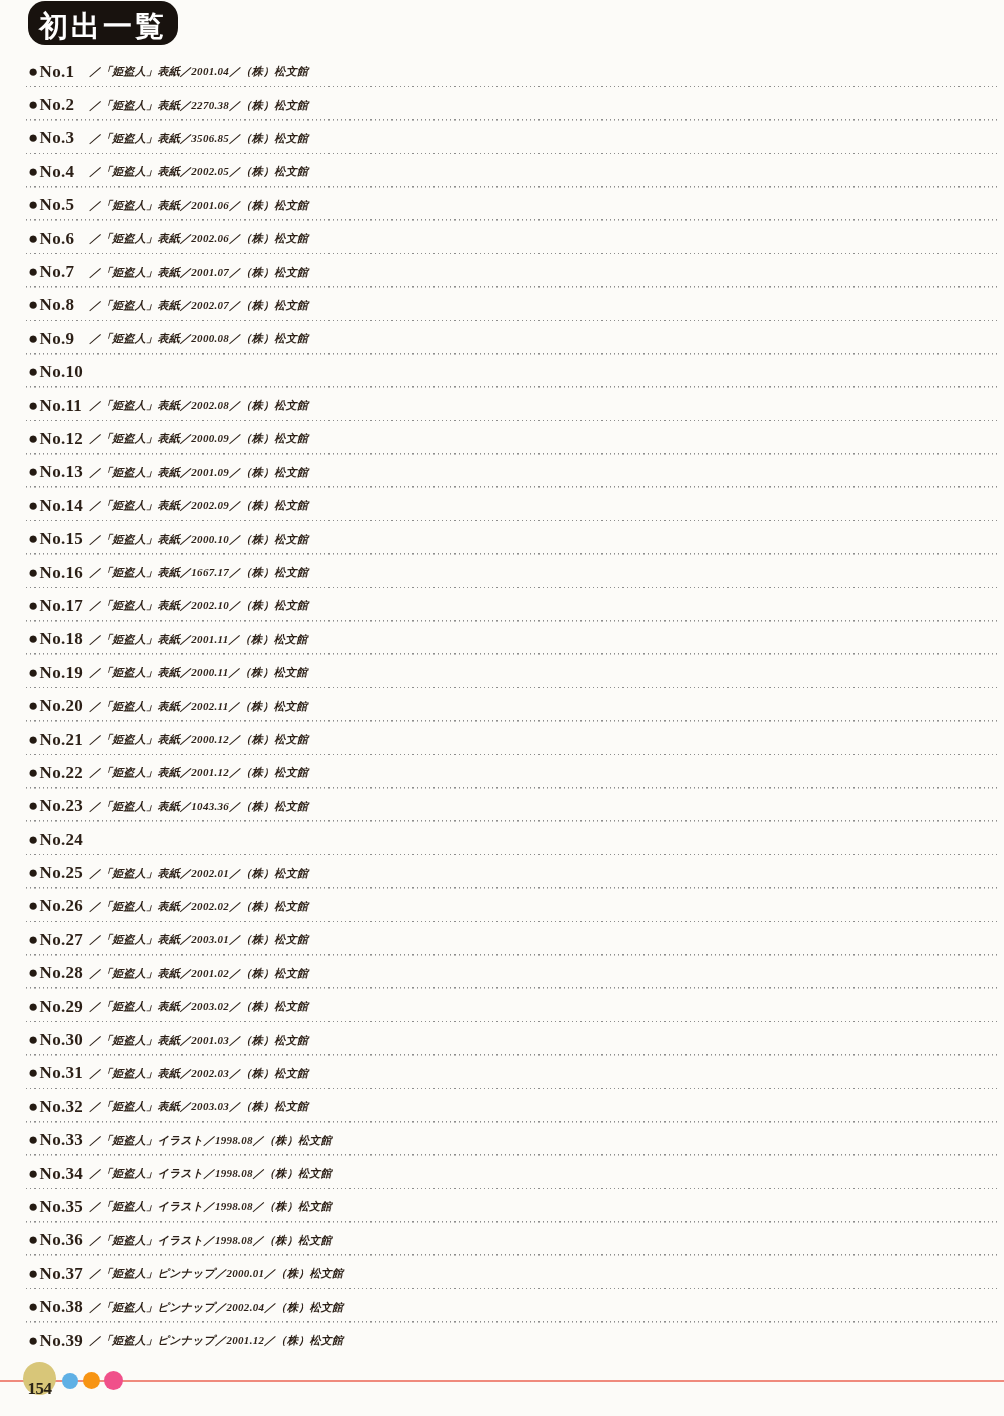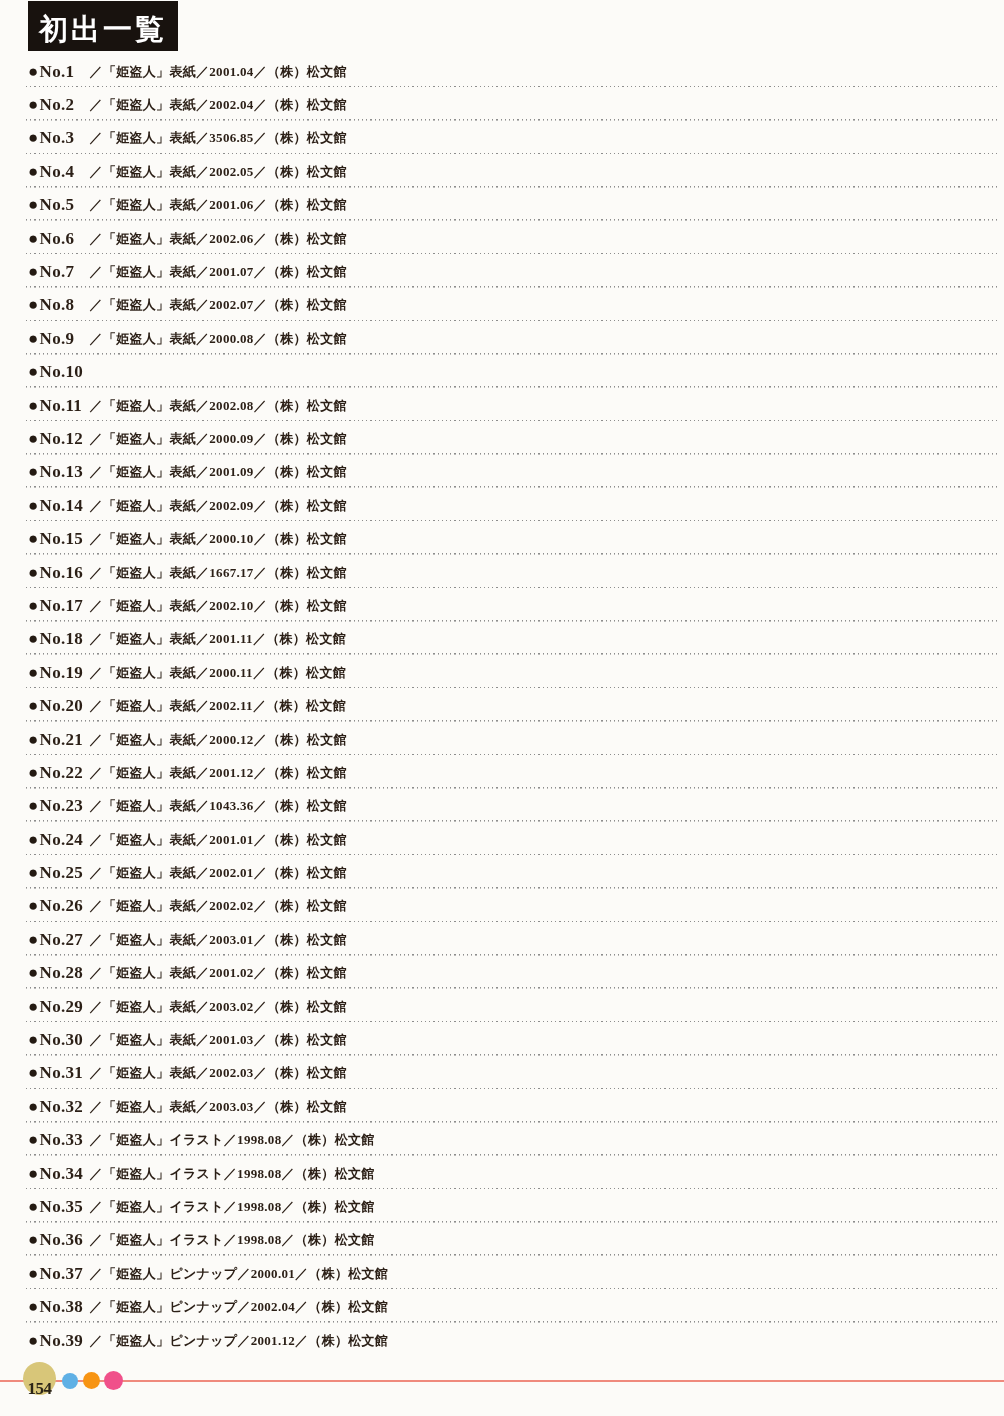--- a/index.html
+++ b/index.html
@@ -14,28 +14,29 @@
     font-family: "Liberation Serif", "DejaVu Serif", serif;
     overflow: hidden;
   }
 
   
   .title-box {
     position: absolute;
     left: 28px;
     top: 1px;
     width: 150px;
-    height: 50px;
+    height: 44px;
     background: #18120e;
     color: #ffffff;
     display: flex;
     align-items: center;
     justify-content: center;
     box-sizing: border-box;
     padding-top: 6px;
+    border-radius: 17px;
   }
   .title-box .title-text {
     font-size: 29px;
     font-weight: 700;
     letter-spacing: 3px;
     line-height: 1;
     white-space: nowrap;
   }
 
   
@@ -80,21 +81,22 @@
     margin-right: 1px;
     font-size: 17px;
     color: #241a12;
   }
   .entry-no {
     display: inline-block;
     min-width: 50px;
     font-size: 17px;
   }
   .entry-text {
-    font-size: 13px;
+    font-size: 11px;
+    font-style: italic;
   }
 
   
   .footer-line {
     position: absolute;
     left: 0;
     top: 1380px;
     width: 1004px;
     height: 2px;
     z-index: 1;
@@ -137,21 +139,21 @@
 <ul class="credits-list">
   <li class="credit-row">
     <span class="bullet">●</span>
     <span class="entry-no">No.1</span>
     <span class="entry-text">／「姫盗人」表紙／2001.04／（株）松文館</span>
   </li>
 
   <li class="credit-row">
     <span class="bullet">●</span>
     <span class="entry-no">No.2</span>
-    <span class="entry-text">／「姫盗人」表紙／2002.04／（株）松文館</span>
+    <span class="entry-text">／「姫盗人」表紙／2270.38／（株）松文館</span>
   </li>
 
   <li class="credit-row">
     <span class="bullet">●</span>
     <span class="entry-no">No.3</span>
     <span class="entry-text">／「姫盗人」表紙／3506.85／（株）松文館</span>
   </li>
 
   <li class="credit-row">
     <span class="bullet">●</span>
@@ -268,21 +270,20 @@
 
   <li class="credit-row">
     <span class="bullet">●</span>
     <span class="entry-no">No.23</span>
     <span class="entry-text">／「姫盗人」表紙／1043.36／（株）松文館</span>
   </li>
 
   <li class="credit-row">
     <span class="bullet">●</span>
     <span class="entry-no">No.24</span>
-    <span class="entry-text">／「姫盗人」表紙／2001.01／（株）松文館</span>
   </li>
 
   <li class="credit-row">
     <span class="bullet">●</span>
     <span class="entry-no">No.25</span>
     <span class="entry-text">／「姫盗人」表紙／2002.01／（株）松文館</span>
   </li>
 
   <li class="credit-row">
     <span class="bullet">●</span>

